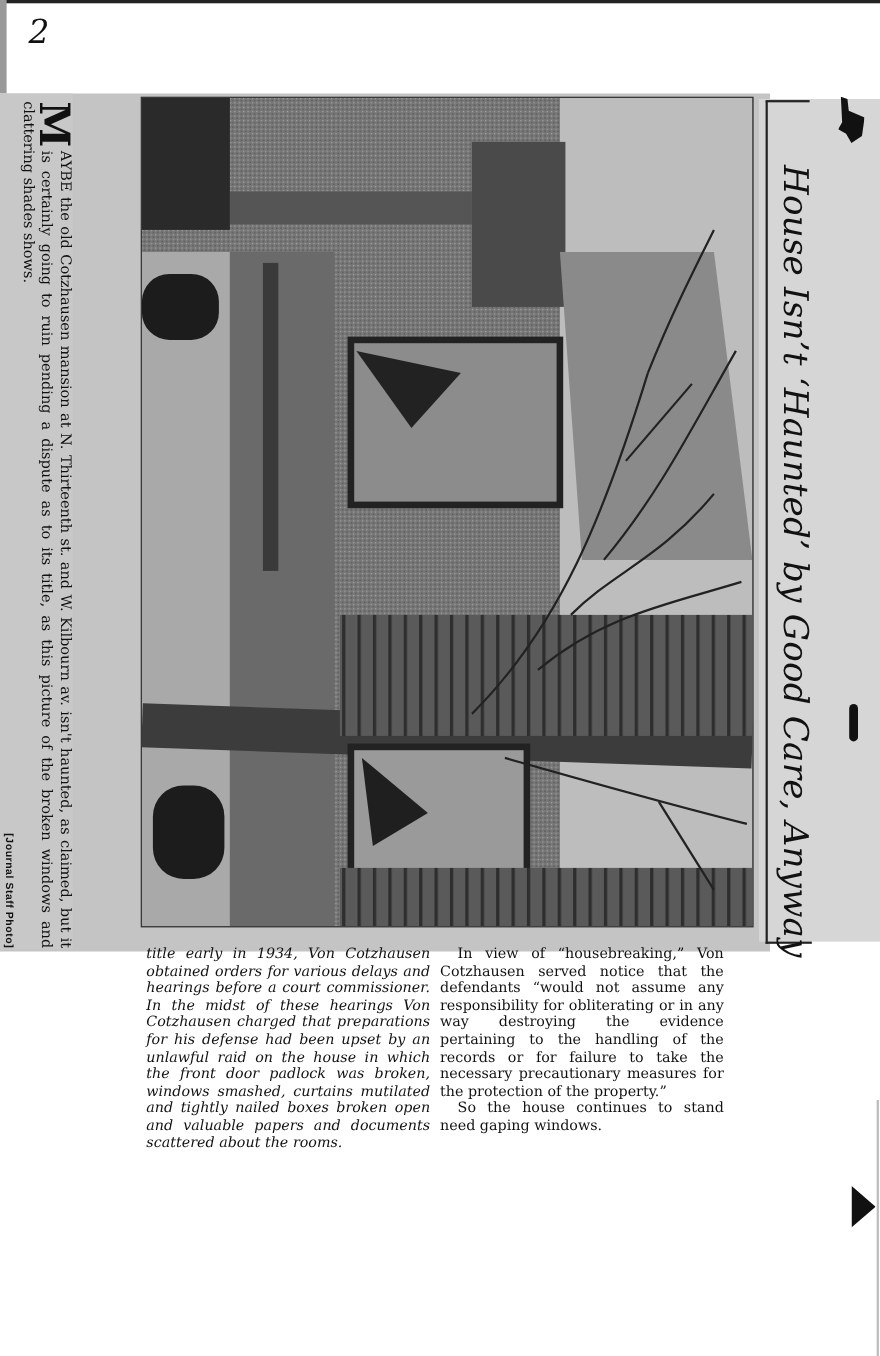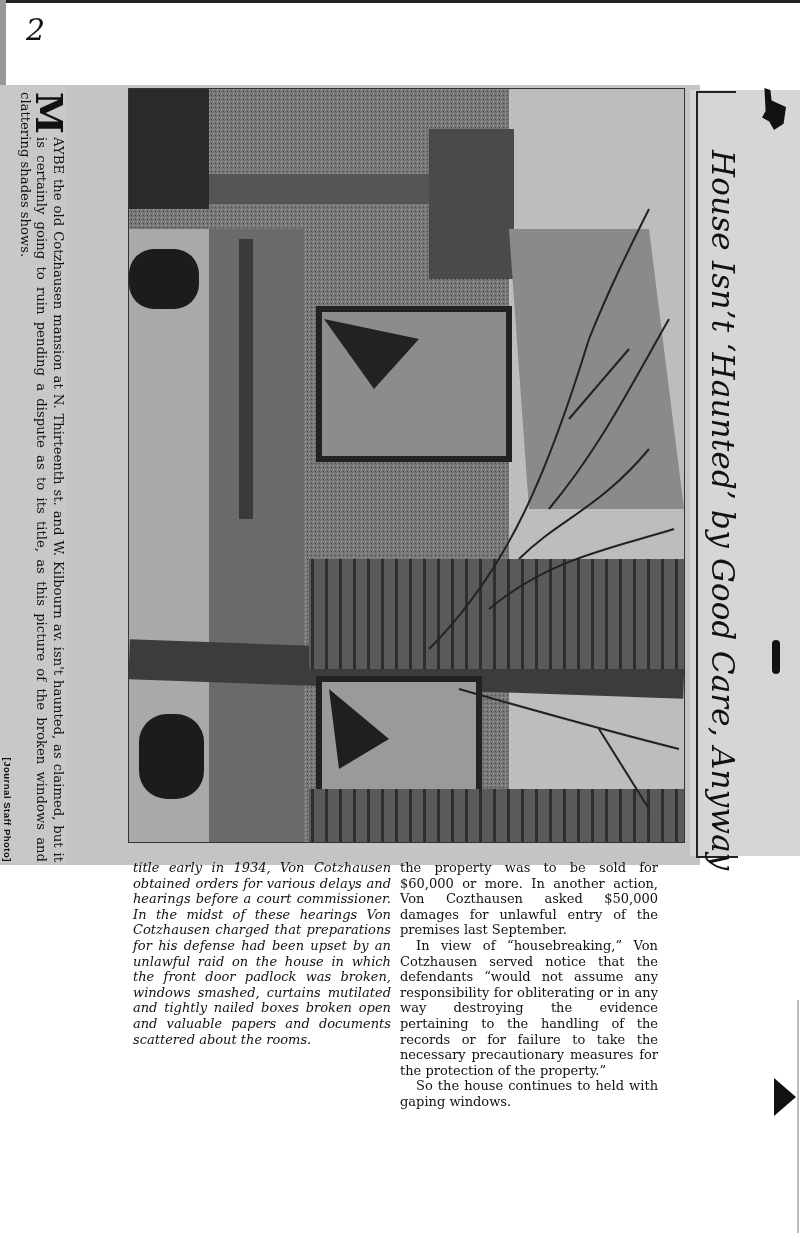--- a/index.html
+++ b/index.html
@@ -143,22 +143,21 @@
 <div class="headline-rule-left"></div>
 <div class="headline-rule-top"></div>
 <div class="headline-rule-bottom"></div>
 <div class="rotated-cw headline">House Isn’t ‘Haunted’ by Good Care, Anyway</div>
 
 <div class="body-columns">
   <div class="col col1" style="top:0px;font-style:italic;">
     <p>title early in 1934, Von Cotzhausen obtained orders for various delays and hearings before a court commissioner. In the midst of these hearings Von Cotzhausen charged that preparations for his defense had been upset by an unlawful raid on the house in which the front door padlock was broken, windows smashed, curtains mutilated and tightly nailed boxes broken open and valuable papers and documents scattered about the rooms.</p>
   </div>
   <div class="col col2" style="top:0px;">
-    <p>the property was to be sold for $60,000 or more. In another action, Von Cozthausen asked $50,000 damages for unlawful entry of the premises last September.</p>
     <p class="indent">In view of “housebreaking,” Von Cotzhausen served notice that the defendants “would not assume any responsibility for obliterating or in any way destroying the evidence pertaining to the handling of the records or for failure to take the necessary precautionary measures for the protection of the property.”</p>
-    <p class="indent">So the house continues to held with gaping windows.</p>
+    <p class="indent">So the house continues to stand need gaping windows.</p>
   </div>
 </div>
 
 <div class="margin-mark mark-top"></div>
 <div class="margin-mark mark-mid"></div>
 <div class="margin-mark mark-bot"></div>
 <div class="right-edge-line"></div>
 
 </body></html>

